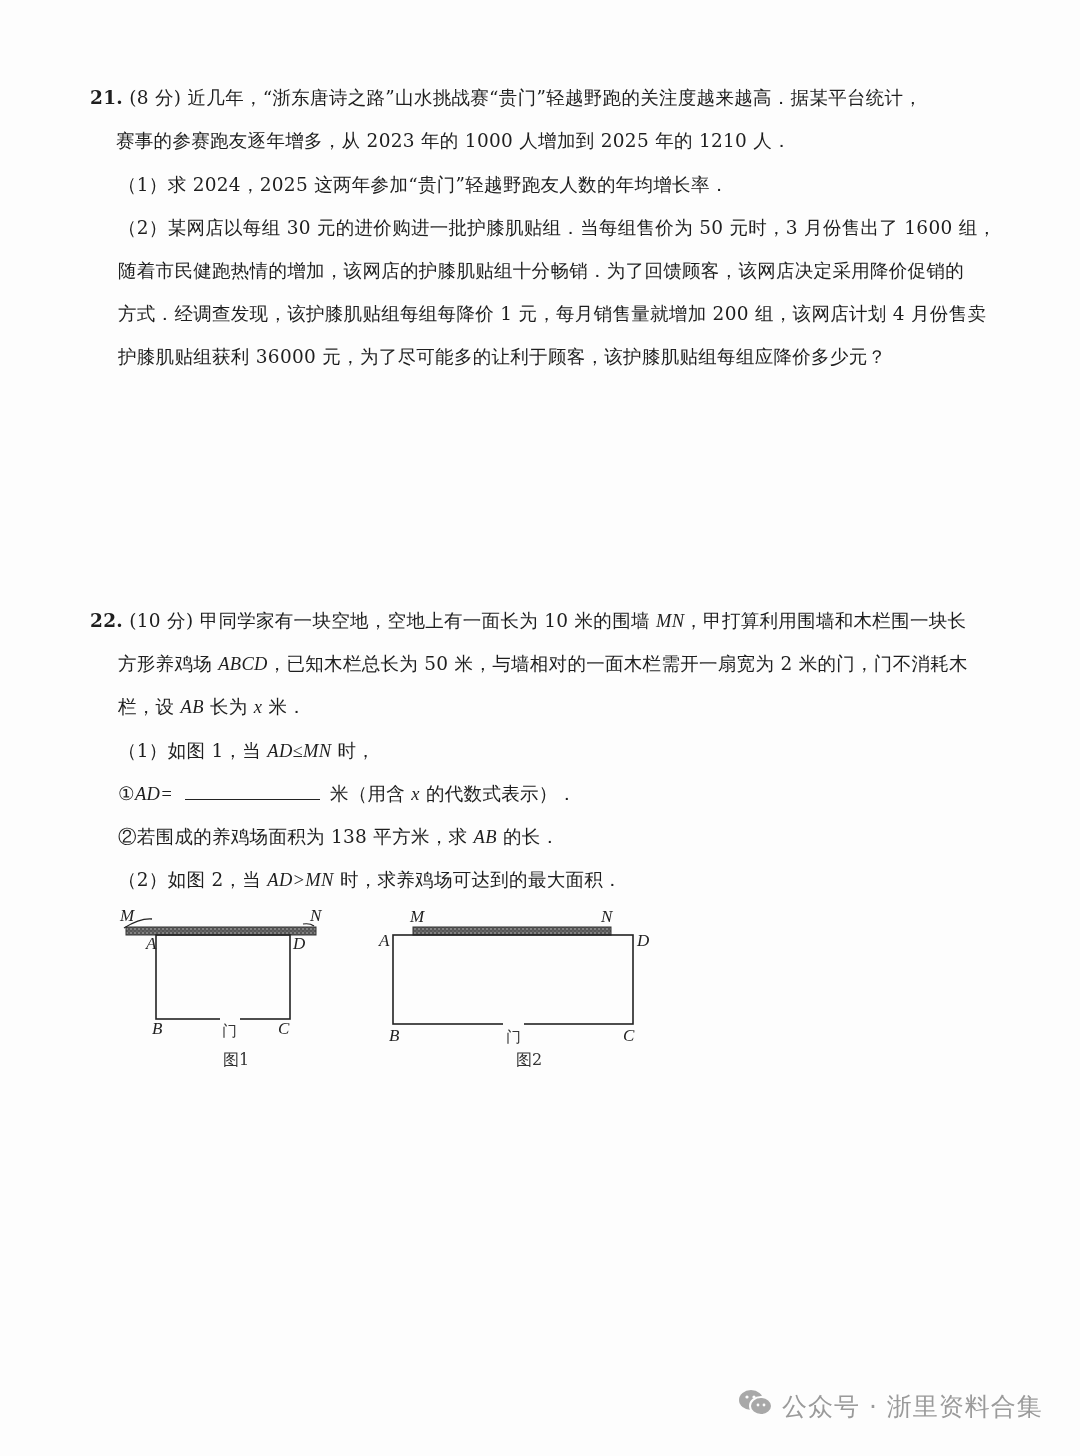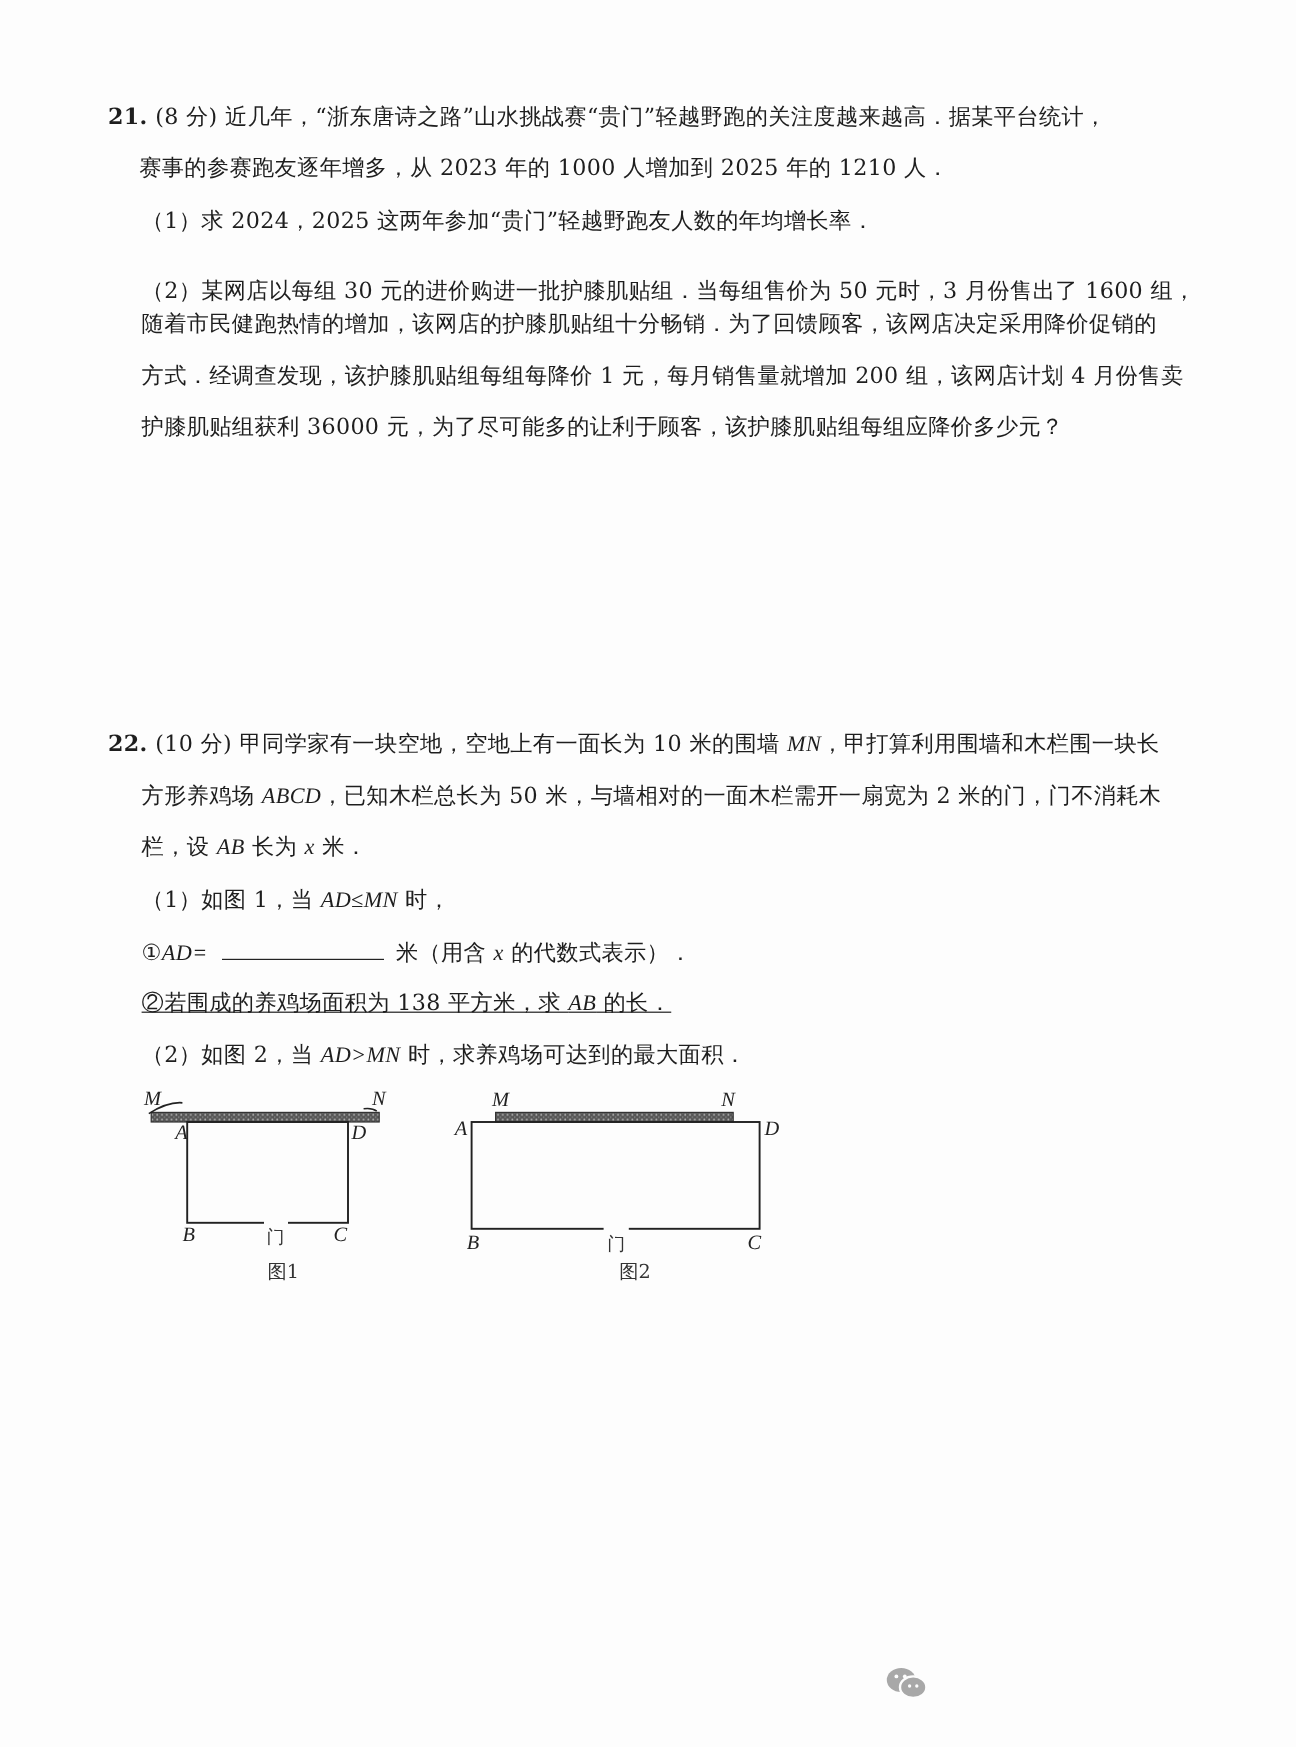--- a/index.html
+++ b/index.html
@@ -27,21 +27,21 @@
 </head>
 <body>
 
 <div class="line" style="left:90px; top:85px;text-align:center;">
   <span class="bold">21.</span>
   <span>(8 分)</span>
   <span>近几年，“浙东唐诗之路”山水挑战赛“贵门”轻越野跑的关注度越来越高．据某平台统计，</span>
 </div>
 <div class="line" style="left:116px; top:128px;">赛事的参赛跑友逐年增多，从 2023 年的 1000 人增加到 2025 年的 1210 人．</div>
 <div class="line" style="left:118px; top:172px;">（1）求 2024，2025 这两年参加“贵门”轻越野跑友人数的年均增长率．</div>
-<div class="line" style="left:118px; top:230px;">（2）某网店以每组 30 元的进价购进一批护膝肌贴组．当每组售价为 50 元时，3 月份售出了 1600 组，</div>
+<div class="line" style="left:118px; top:215px;">（2）某网店以每组 30 元的进价购进一批护膝肌贴组．当每组售价为 50 元时，3 月份售出了 1600 组，</div>
 <div class="line" style="left:118px; top:258px;">随着市民健跑热情的增加，该网店的护膝肌贴组十分畅销．为了回馈顾客，该网店决定采用降价促销的</div>
 <div class="line" style="left:118px; top:301px;text-align:center;">方式．经调查发现，该护膝肌贴组每组每降价 1 元，每月销售量就增加 200 组，该网店计划 4 月份售卖</div>
 <div class="line" style="left:118px; top:344px;">护膝肌贴组获利 36000 元，为了尽可能多的让利于顾客，该护膝肌贴组每组应降价多少元？</div>
 
 <div class="line" style="left:90px; top:608px;">
   <span class="bold">22.</span>
   <span>(10 分)</span>
   <span>甲同学家有一块空地，空地上有一面长为 10 米的围墙 </span><span class="it">MN</span><span>，甲打算利用围墙和木栏围一块长</span>
 </div>
 <div class="line" style="left:118px; top:651px;">
@@ -49,21 +49,21 @@
 </div>
 <div class="line" style="left:118px; top:694px;text-align:right;">
   <span>栏，设 </span><span class="it">AB</span><span> 长为 </span><span class="it">x</span><span> 米．</span>
 </div>
 <div class="line" style="left:118px; top:738px;">
   <span>（1）如图 1，当 </span><span class="it">AD≤MN</span><span> 时，</span>
 </div>
 <div class="line" style="left:118px; top:781px;">
   <span>①</span><span class="it">AD=</span><span class="blank"></span><span>米（用含 </span><span class="it">x</span><span> 的代数式表示）．</span>
 </div>
-<div class="line" style="left:118px; top:824px;text-decoration:underline;">
+<div class="line" style="left:118px; top:824px;">
   <span>②若围成的养鸡场面积为 138 平方米，求 </span><span class="it">AB</span><span> 的长．</span>
 </div>
 <div class="line" style="left:118px; top:867px;">
   <span>（2）如图 2，当 </span><span class="it">AD&gt;MN</span><span> 时，求养鸡场可达到的最大面积．</span>
 </div>
 
 <div class="fig" style="left:110px; top:900px;">
   <svg width="240" height="180" viewBox="0 0 240 180">
     <defs>
       <pattern id="hatch" width="4" height="4" patternUnits="userSpaceOnUse">
@@ -115,13 +115,14 @@
   <span>
     <svg width="36" height="30" viewBox="0 0 36 30">
       <ellipse cx="13" cy="12" rx="12" ry="10" fill="#a8a8a8"></ellipse>
       <ellipse cx="23" cy="18" rx="11" ry="9" fill="#a8a8a8" stroke="#fdfdfd" stroke-width="2"></ellipse>
       <circle cx="9" cy="9" r="1.6" fill="#fdfdfd"></circle>
       <circle cx="16" cy="9" r="1.6" fill="#fdfdfd"></circle>
       <circle cx="20" cy="17" r="1.4" fill="#fdfdfd"></circle>
       <circle cx="26" cy="17" r="1.4" fill="#fdfdfd"></circle>
     </svg>
   </span>
+  <span>公众号 · 浙里资料合集</span>
 </div>
 
 </body></html>

